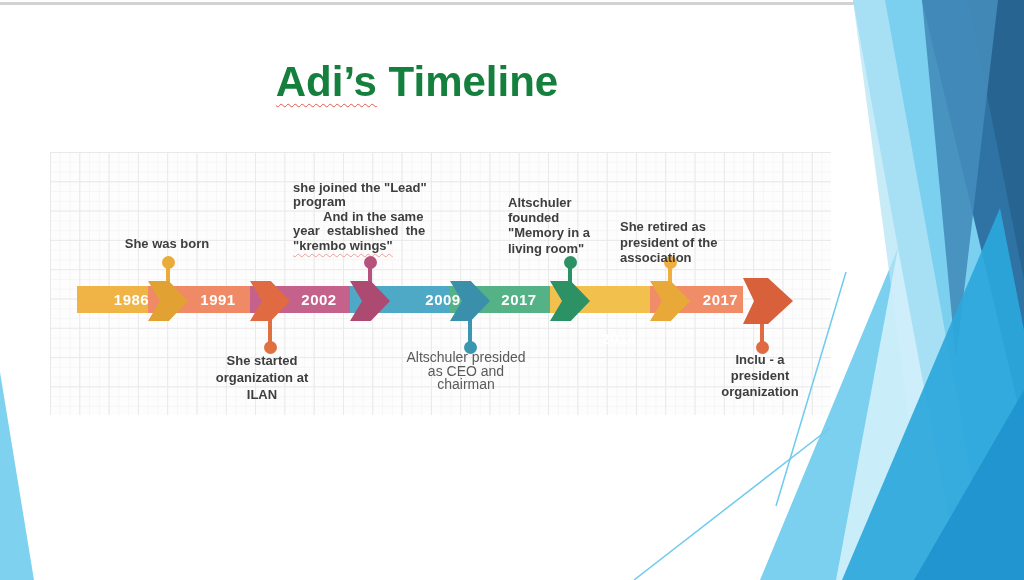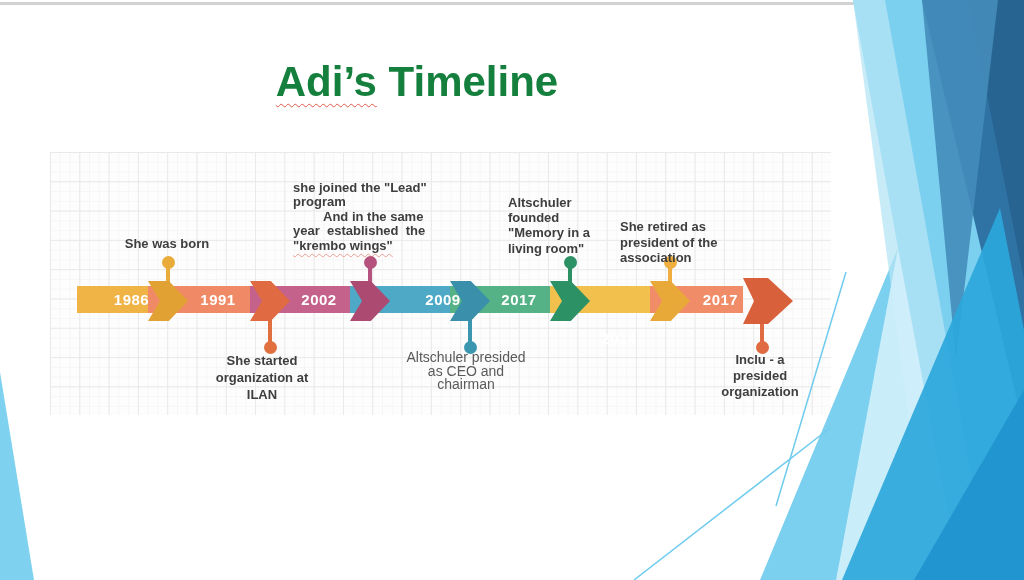--- a/index.html
+++ b/index.html
@@ -164,21 +164,21 @@
     <div class="seg seg-6">
       <div class="pin">
         <div class="stem" style="left: 710.25px; background: rgb(224, 106, 66); top: 164px; height: 28px;"></div>
         <div class="dot" style="left: 705.5px; background: rgb(224, 106, 66); top: 189px;"></div>
       </div>
       <div class="body-rect" style="left: 600px; width: 93px; background: rgb(240, 140, 103);"></div>
       <div class="arrowhead" style="left: 693px; background: rgb(216, 96, 58);"></div>
       <div class="year" style="left: 600px; width: 131px; padding-left: 10px;">2017</div>
       <div class="lbl center" style="left: 710px; top: 200px; line-height: 16px;">
         <div>Inclu - a</div>
-        <div>presided</div>
+        <div>president</div>
         <div>organization</div>
       </div>
     </div>
   </div>
 
 <svg class="decor-right" width="1024" height="580" viewBox="0 0 1024 580">
   <polygon points="853,0 940,0 1024,310 1024,580 760,580 898,248" fill="#7bcfef"></polygon>
   <polygon points="853,0 885,0 990,580 930,580" opacity="0.75" fill="#b5e4f6"></polygon>
   <polygon points="898,248 960,580 836,580" opacity="0.95" fill="#cfeefa"></polygon>
   <polygon points="922,0 1024,0 1024,430" fill="#2e73a4"></polygon>

